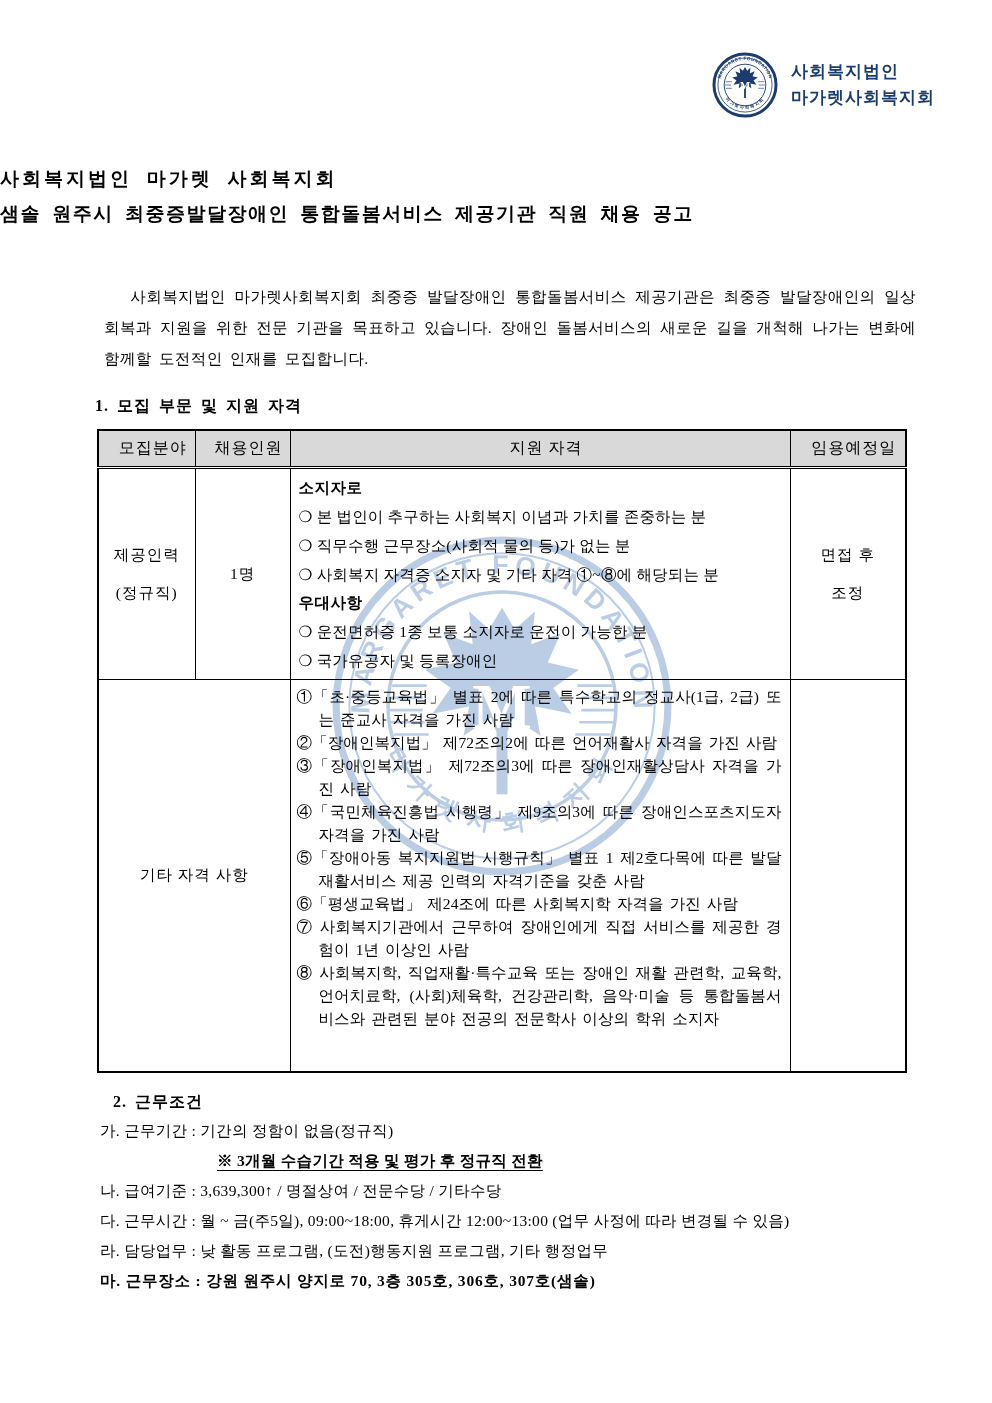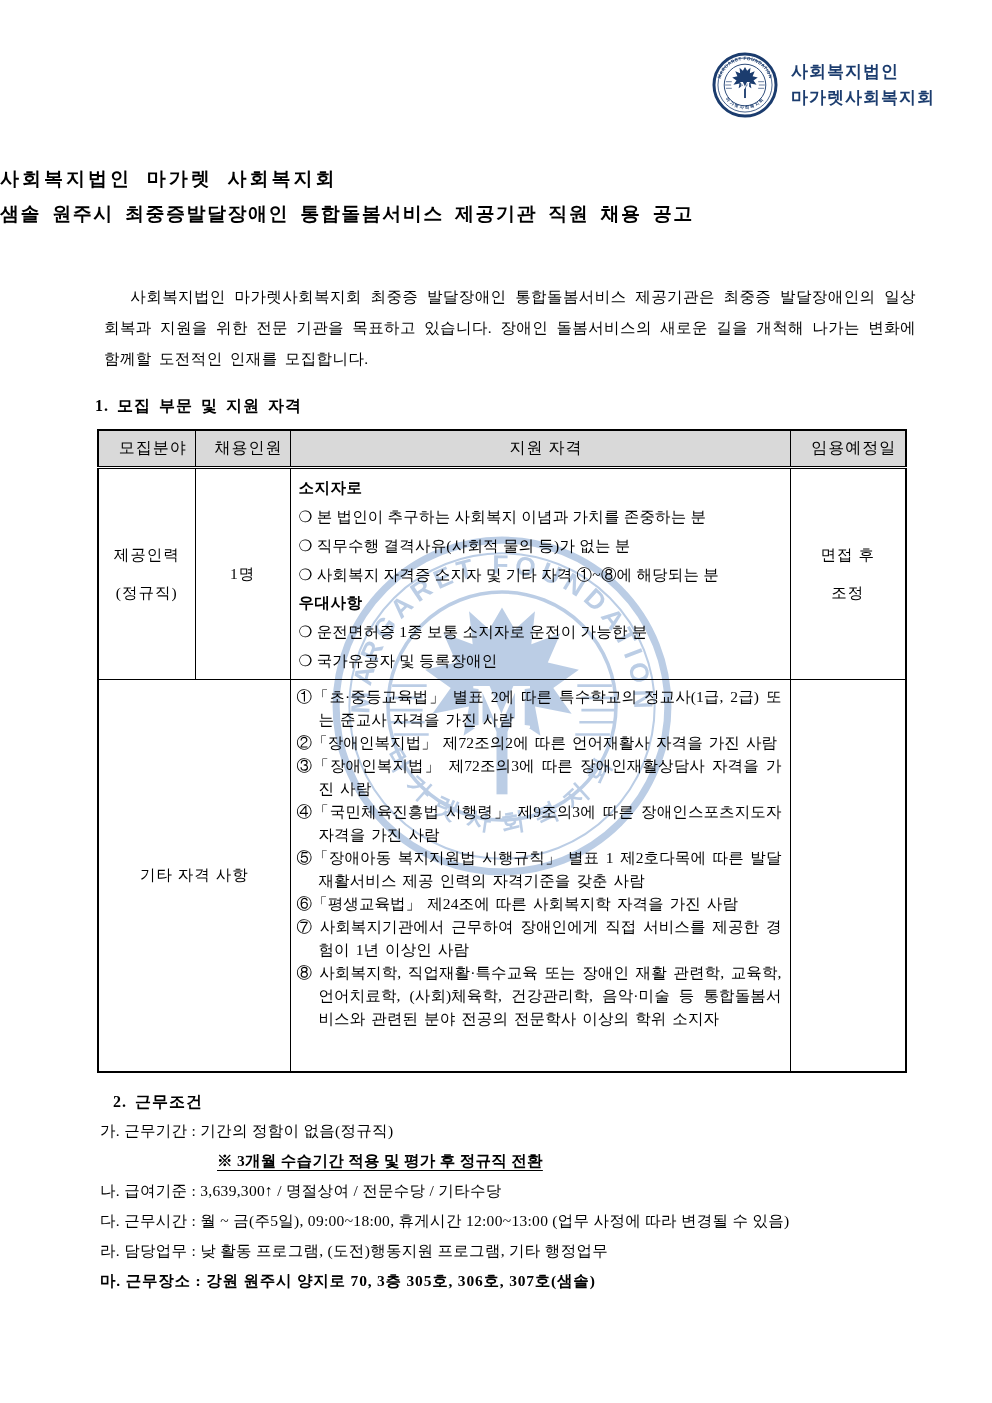--- a/index.html
+++ b/index.html
@@ -162,21 +162,21 @@
       <tbody>
         <tr style="height:200px;">
           <td class="center-cell">
             <div>제공인력</div>
             <div>(정규직)</div>
           </td>
           <td class="center-cell">1명</td>
           <td class="qual-cell">
             <div class="q-title">소지자로</div>
             <div class="q-item">❍ 본 법인이 추구하는 사회복지 이념과 가치를 존중하는 분</div>
-            <div class="q-item">❍ 직무수행 결격사유(사회적 물의 등)가 없는 분</div>
+            <div class="q-item">❍ 직무수행 근무장소(사회적 물의 등)가 없는 분</div>
             <div class="q-item">❍ 사회복지 자격증 소지자 및 기타 자격 ①~⑧에 해당되는 분</div>
             <div class="q-title">우대사항</div>
             <div class="q-item">❍ 운전면허증 1종 보통 소지자로 운전이 가능한 분</div>
             <div class="q-item">❍ 국가유공자 및 등록장애인</div>
           </td>
           <td class="center-cell">
             <div>면접 후</div>
             <div>조정</div>
           </td>
         </tr>

